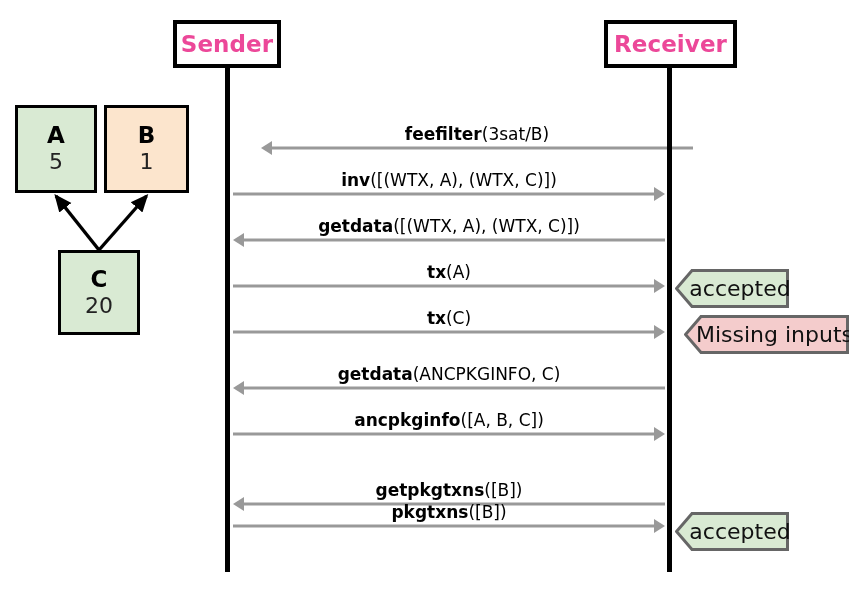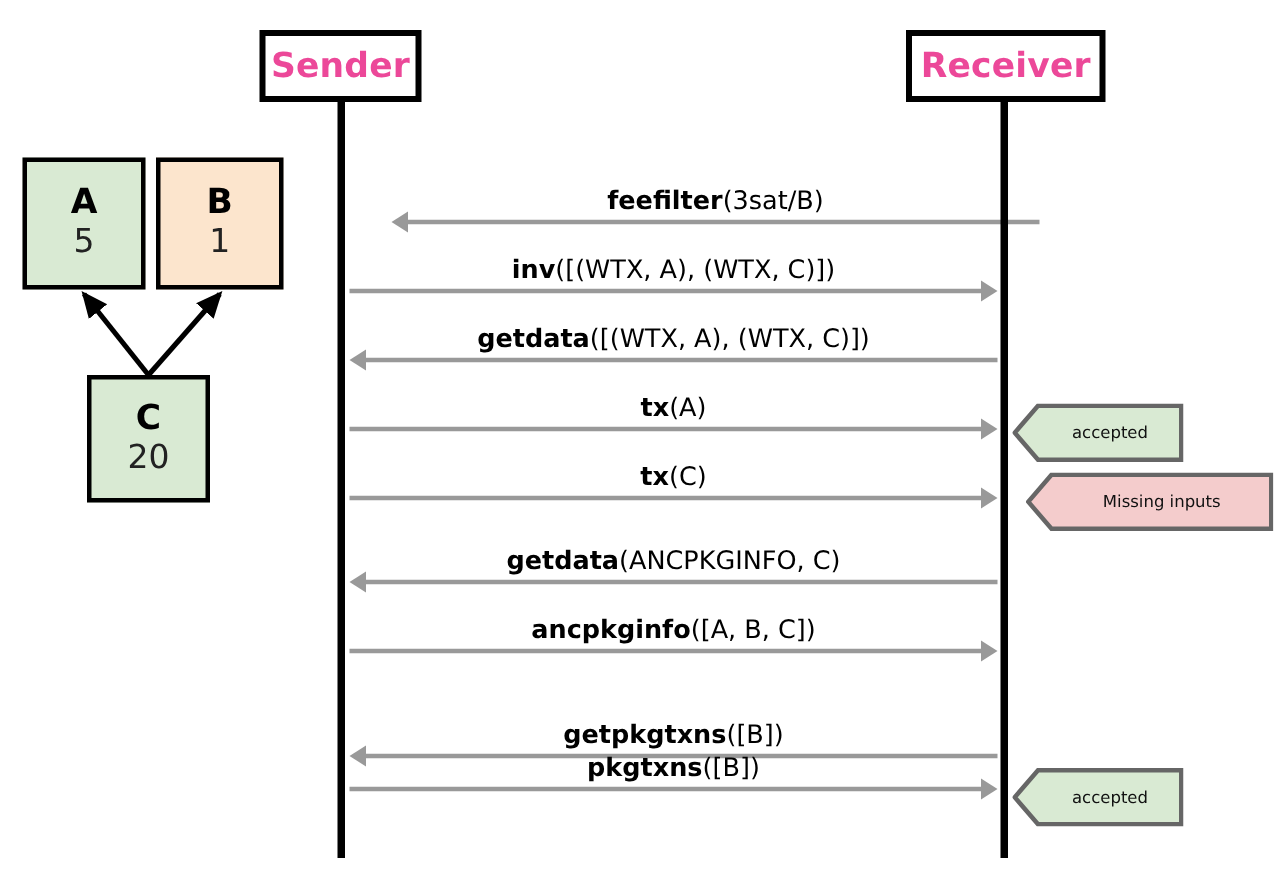--- a/index.html
+++ b/index.html
@@ -97,21 +97,21 @@
     overflow: visible;
   }
 
   
   .badge {
     position: absolute;
     box-sizing: border-box;
     display: flex;
     align-items: center;
     justify-content: center;
-    font-size: 11px;
+    font-size: 22px;
     color: #111111;
     white-space: nowrap;
     z-index: 6;
   }
   .badge-svg {
     position: absolute;
     left: 0;
     top: 0;
     width: 100%;
     height: 100%;

